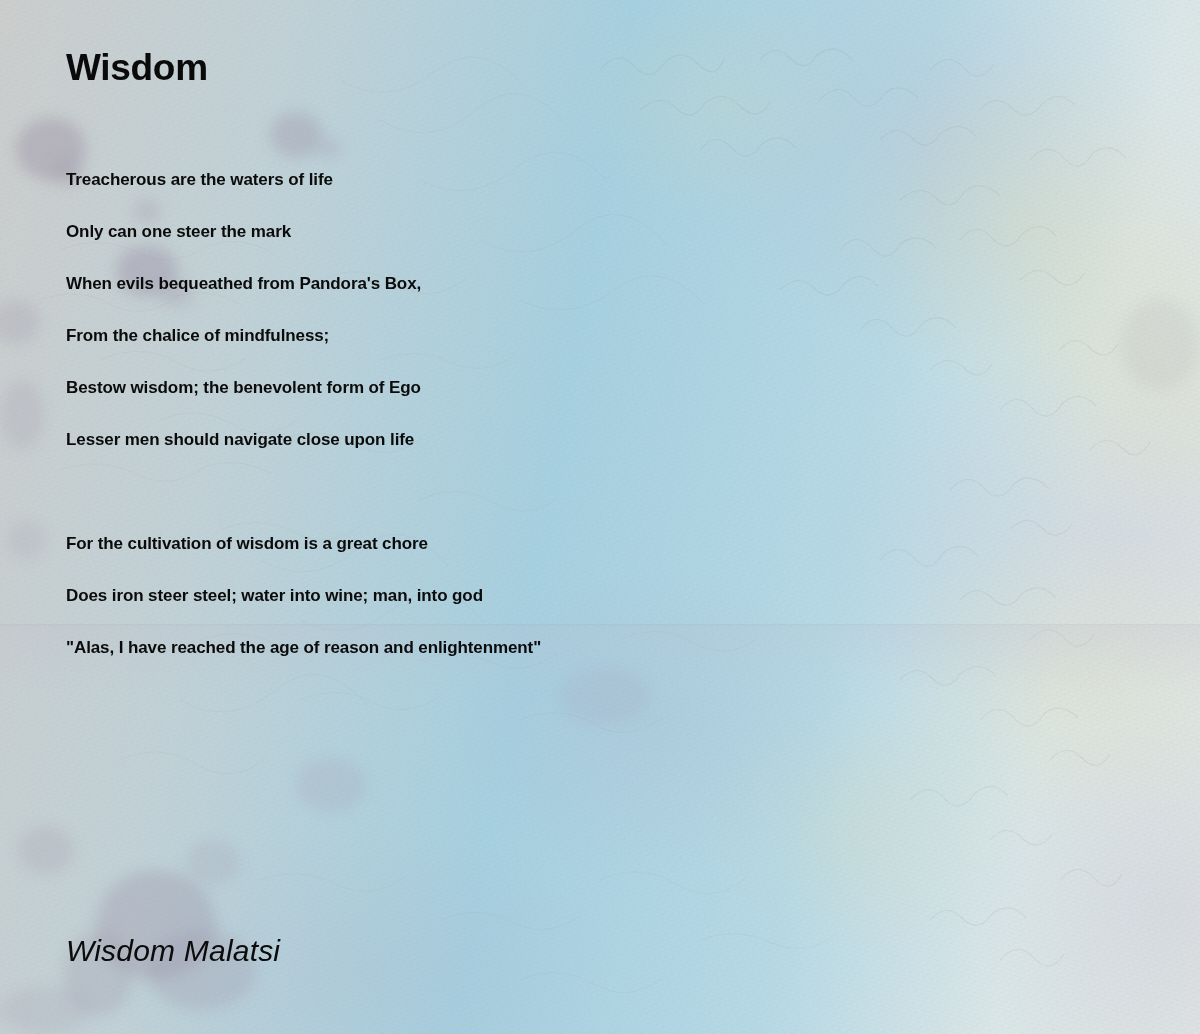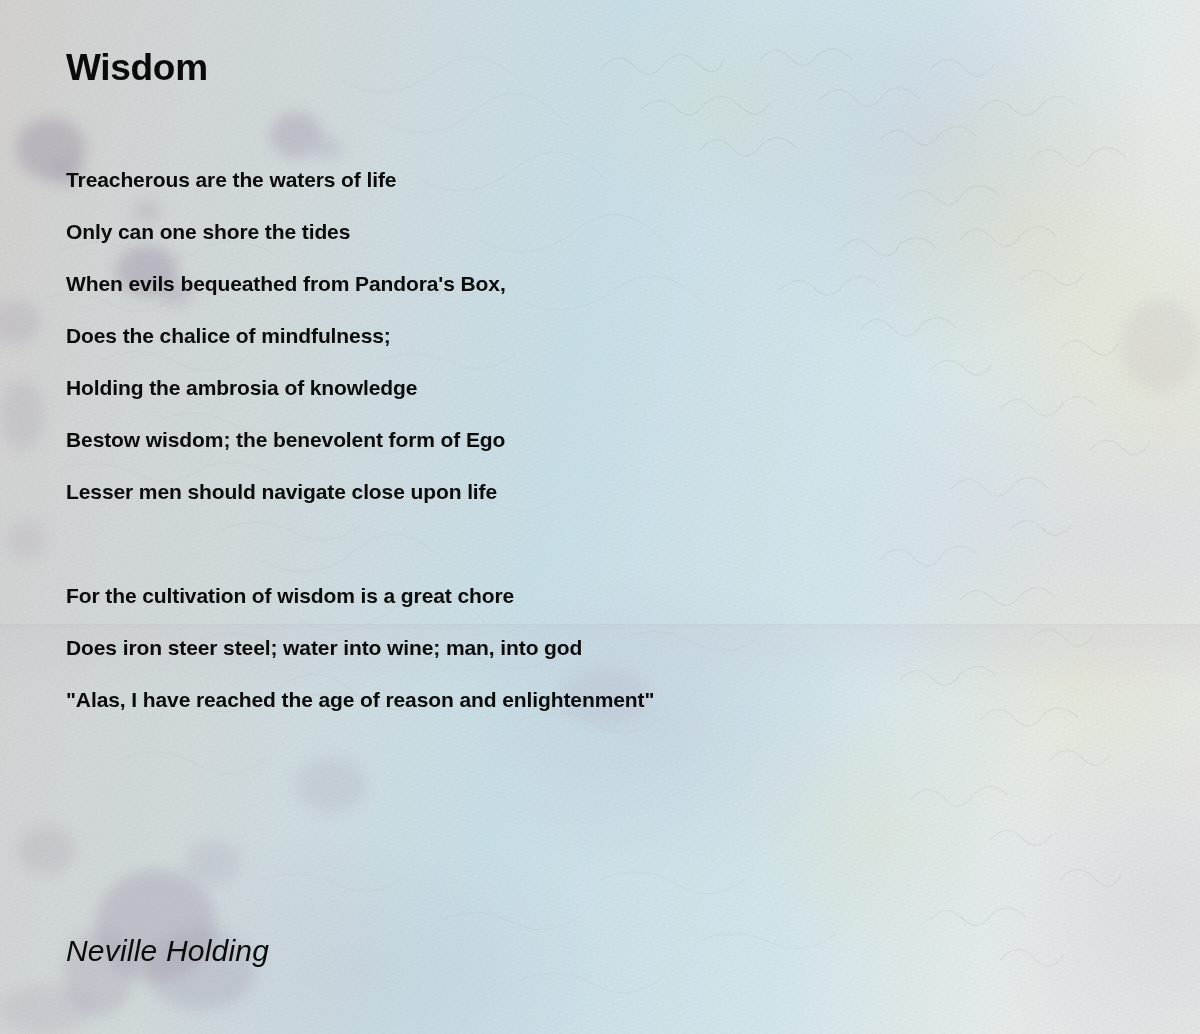--- a/index.html
+++ b/index.html
@@ -13,21 +13,21 @@
     overflow: hidden;
     font-family: "Liberation Sans", sans-serif;
     background: #ded8d4;
   }
 
   #poem-page {
     position: relative;
     width: 1200px;
     height: 1034px;
     overflow: hidden;
-    background-color: #7dd3fc;
+    background-color: #0ea5e9;
   }
 
   
   .tex {
     position: absolute;
     inset: 0;
     pointer-events: none;
   }
 
   
@@ -144,21 +144,21 @@
   }
 
   #poem-body {
     position: absolute;
     left: 66px;
     top: 154px;
     width: 1060px;
   }
 
   .poem-line {
-    font-size: 21px;
+    font-size: 17px;
     font-weight: bold;
     color: #0b0b0b;
     line-height: 52px;
     height: 52px;
     letter-spacing: -0.1px;
     white-space: pre;
   }
   .poem-line.blank {
     color: transparent;
   }
@@ -283,28 +283,27 @@
   <div class="blot" style="left:296px; top:758px; width:70px; height:54px; background:rgba(158,150,172,0.18);"></div>
   <div class="blot" style="left:560px; top:668px; width:90px; height:56px; background:rgba(160,152,174,0.14);"></div>
   <div class="blot" style="left:1120px; top:300px; width:80px; height:90px; background:rgba(162,154,180,0.14);"></div>
 
   <div id="content">
 
     <div id="poem-title">Wisdom</div>
 
     <div id="poem-body">
       <div class="poem-line">Treacherous are the waters of life</div>
-      <div class="poem-line">Only can one shore the tides</div>
+      <div class="poem-line">Only can one steer the mark</div>
       <div class="poem-line">When evils bequeathed from Pandora's Box,</div>
-      <div class="poem-line">Does the chalice of mindfulness;</div>
-      <div class="poem-line">Holding the ambrosia of knowledge</div>
+      <div class="poem-line">From the chalice of mindfulness;</div>
       <div class="poem-line">Bestow wisdom; the benevolent form of Ego</div>
       <div class="poem-line">Lesser men should navigate close upon life</div>
       <div class="poem-line blank"></div>
       <div class="poem-line">For the cultivation of wisdom is a great chore</div>
       <div class="poem-line">Does iron steer steel; water into wine; man, into god</div>
       <div class="poem-line">"Alas, I have reached the age of reason and enlightenment"</div>
     </div>
 
-    <div id="poem-author">Neville Holding</div>
+    <div id="poem-author">Wisdom Malatsi</div>
 
   </div>
 </div>
 
 </body></html>

